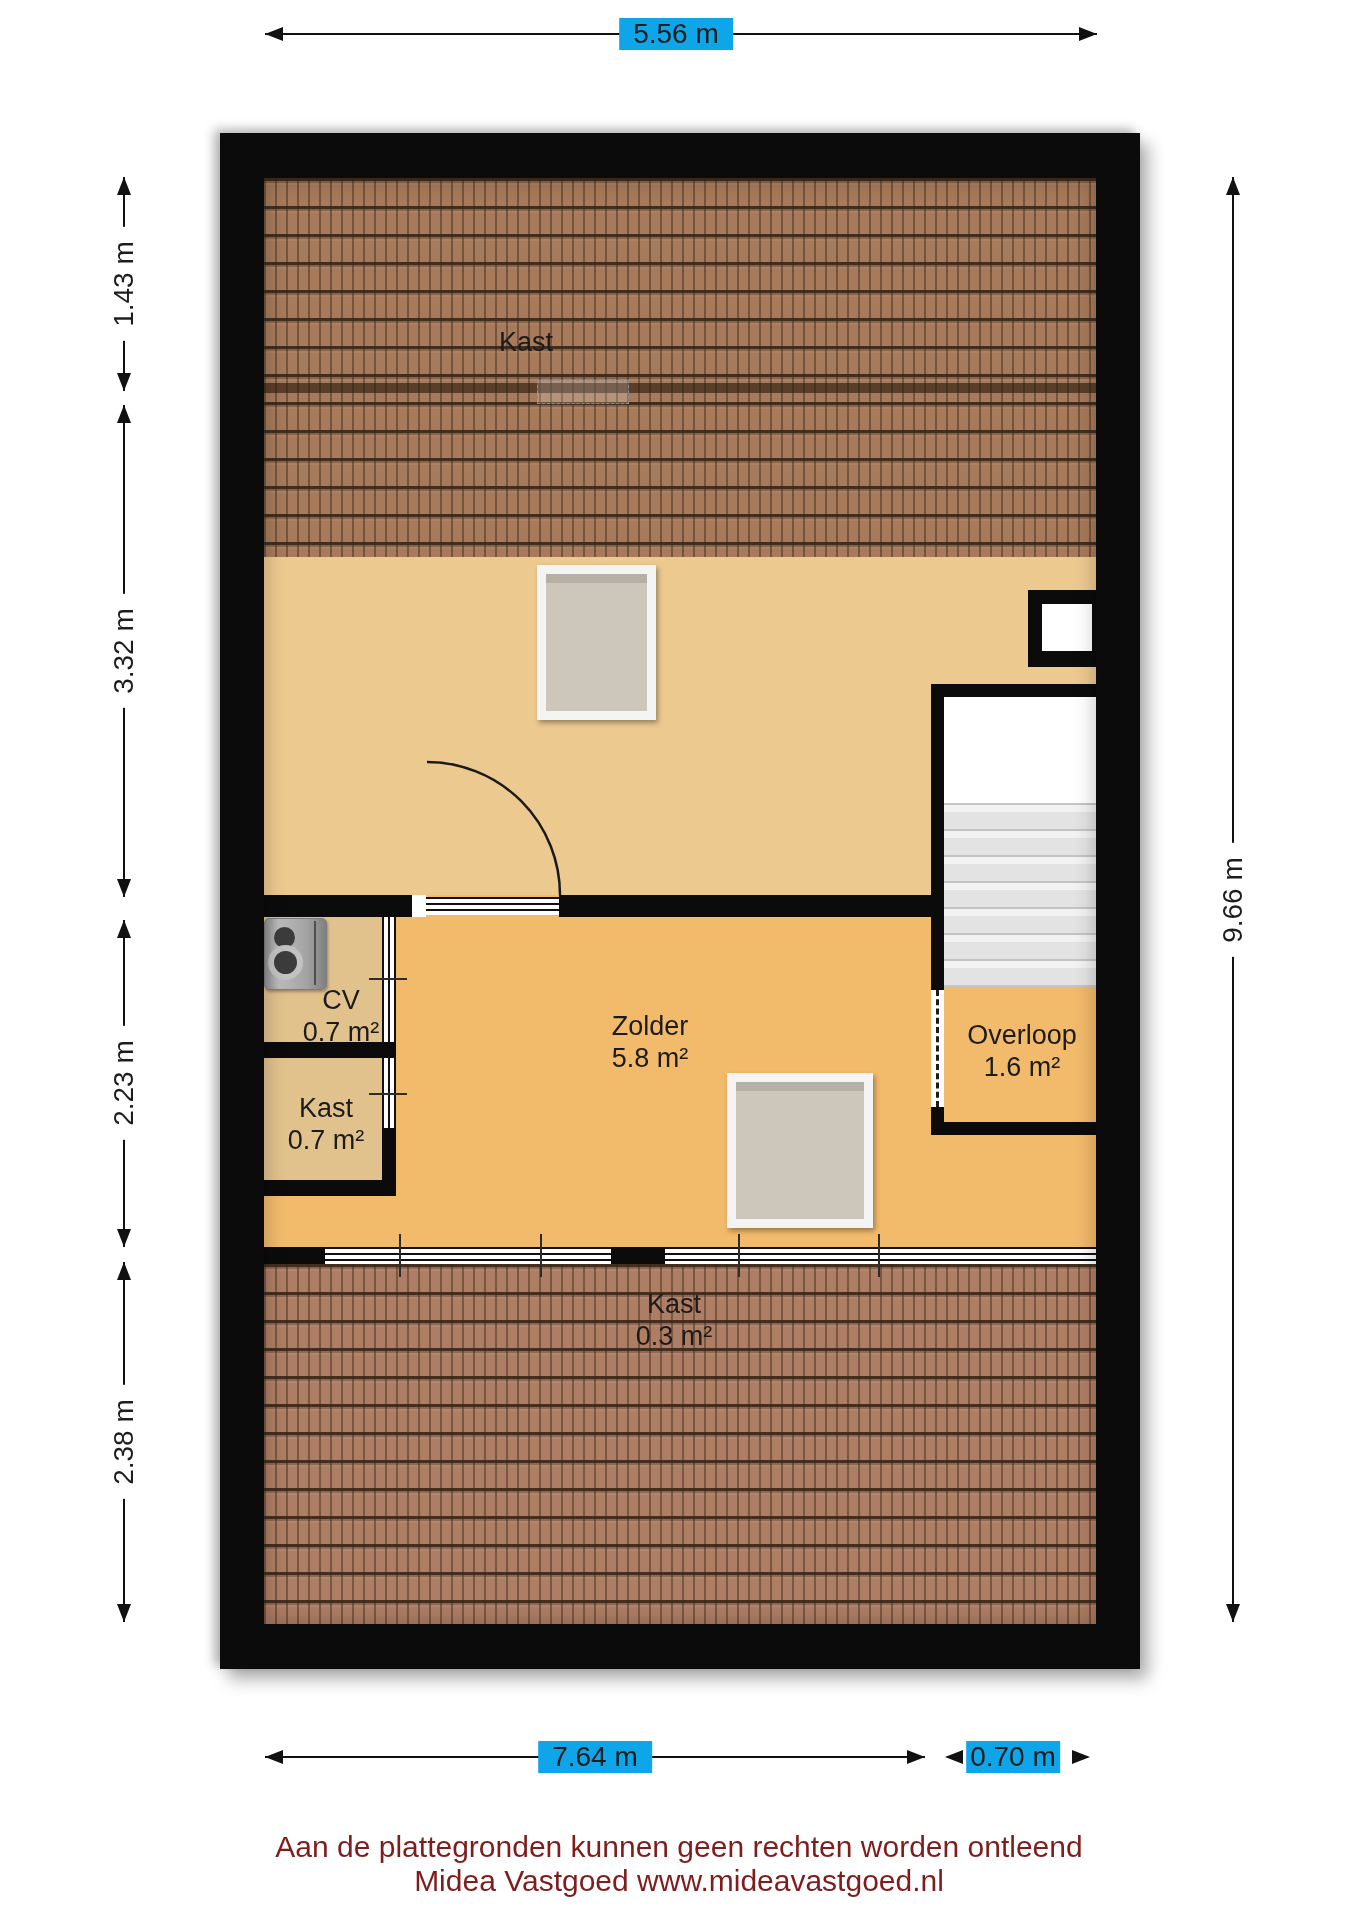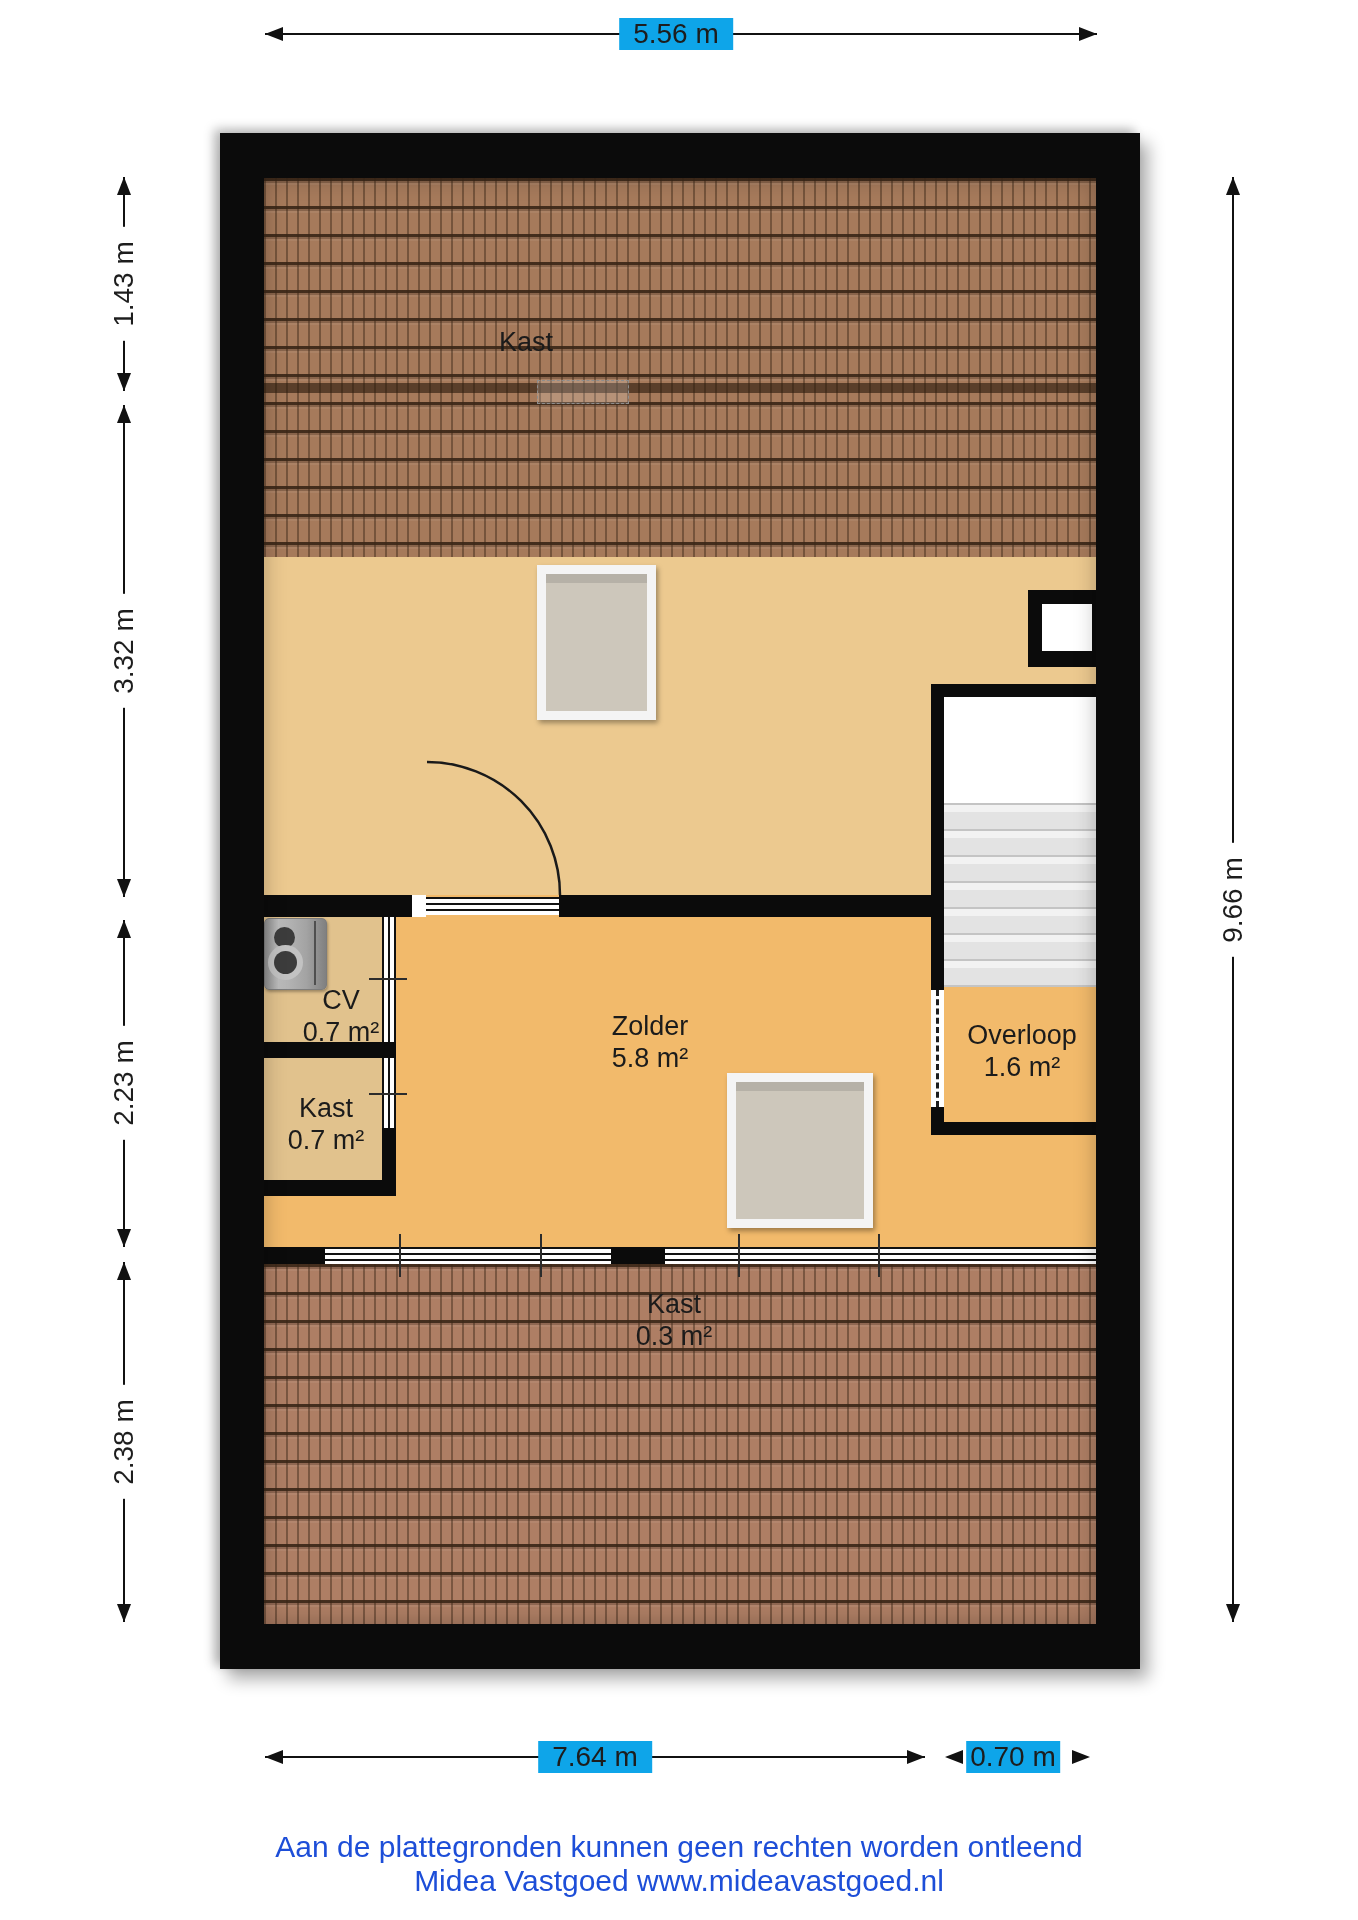--- a/index.html
+++ b/index.html
@@ -35,21 +35,21 @@
           padding:0 14px;font-size:28px;white-space:nowrap;}
 
   
   .dline{position:absolute;background:#111;}
   .ah{position:absolute;width:0;height:0;border-style:solid;}
   .ah-left {border-width:7px 18px 7px 0;border-color:transparent #111 transparent transparent;}
   .ah-right{border-width:7px 0 7px 18px;border-color:transparent transparent transparent #111;}
   .ah-up   {border-width:0 7px 18px 7px;border-color:transparent transparent #111 transparent;}
   .ah-down {border-width:18px 7px 0 7px;border-color:#111 transparent transparent transparent;}
 
-  .footer-line{position:absolute;left:0;right:0;text-align:center;font-size:30px;line-height:34px;color:#1d4ed8;}
+  .footer-line{position:absolute;left:0;right:0;text-align:center;font-size:30px;line-height:34px;color:#7f1d1d;}
   .shadow-overlay{position:absolute;inset:0;box-shadow:inset 0 0 22px rgba(0,0,0,.25);pointer-events:none;}
   svg{display:block;}
 </style>
 </head>
 <body>
 
 <div id="canvas">
 
   <div id="plan">
     <div id="interior">

